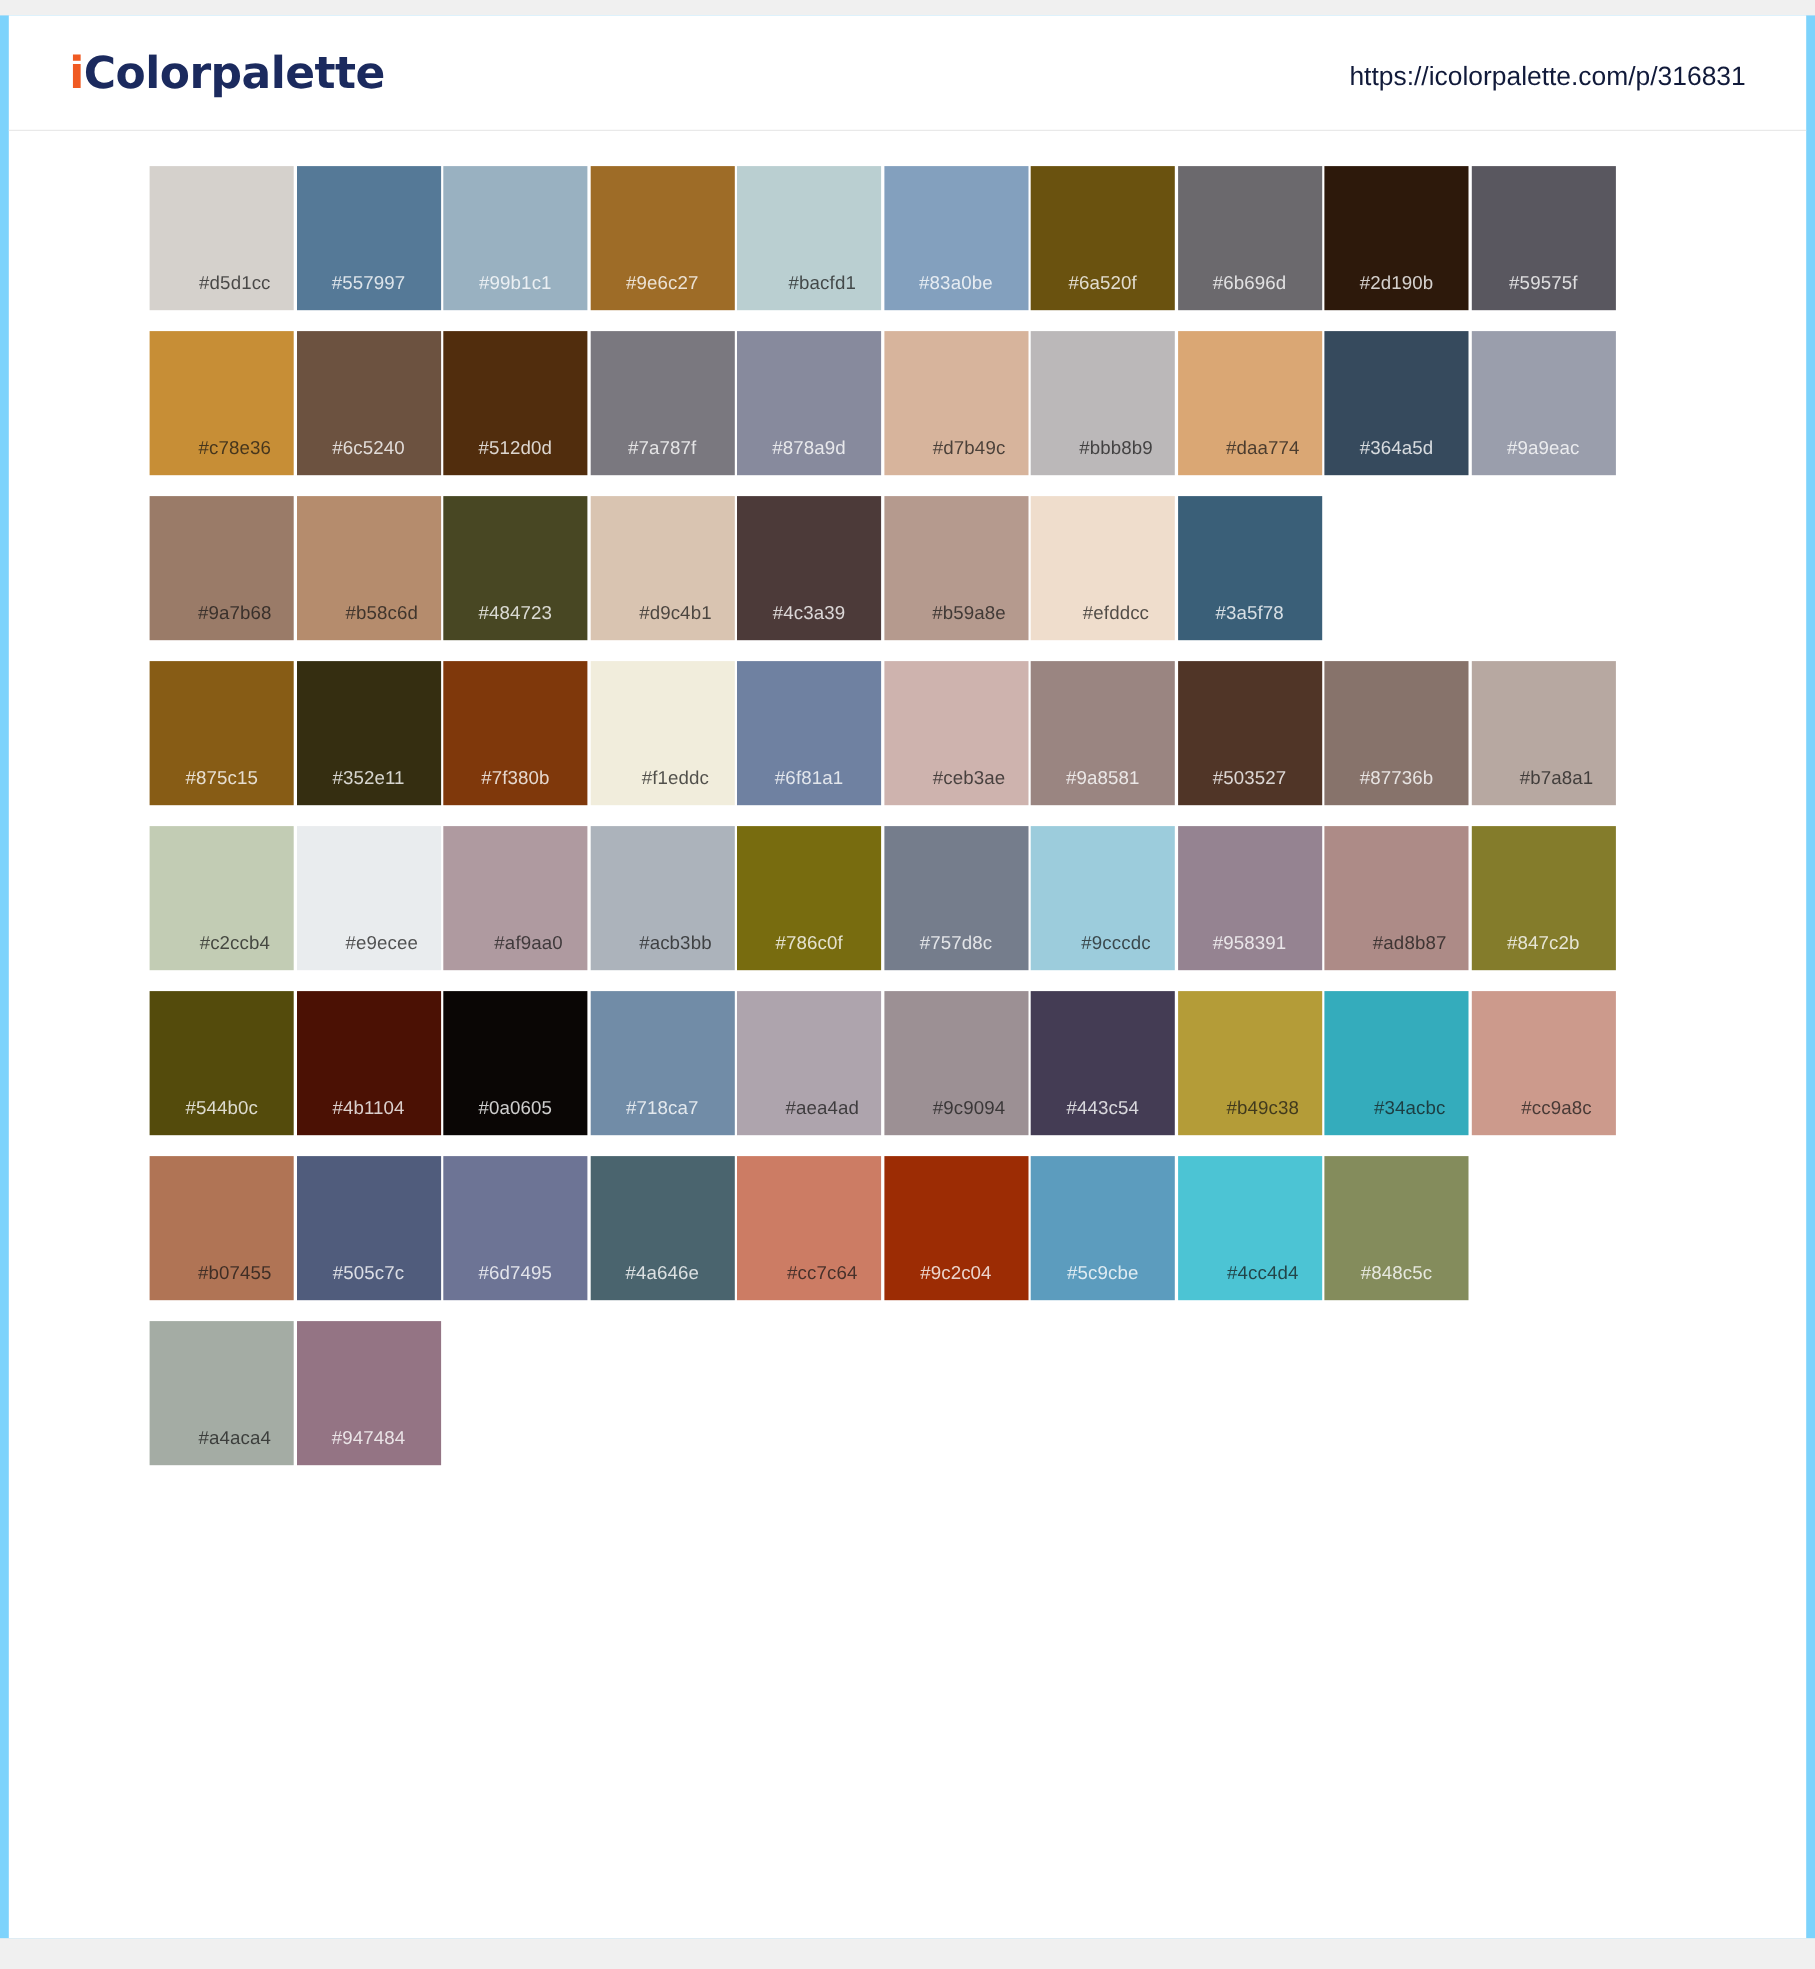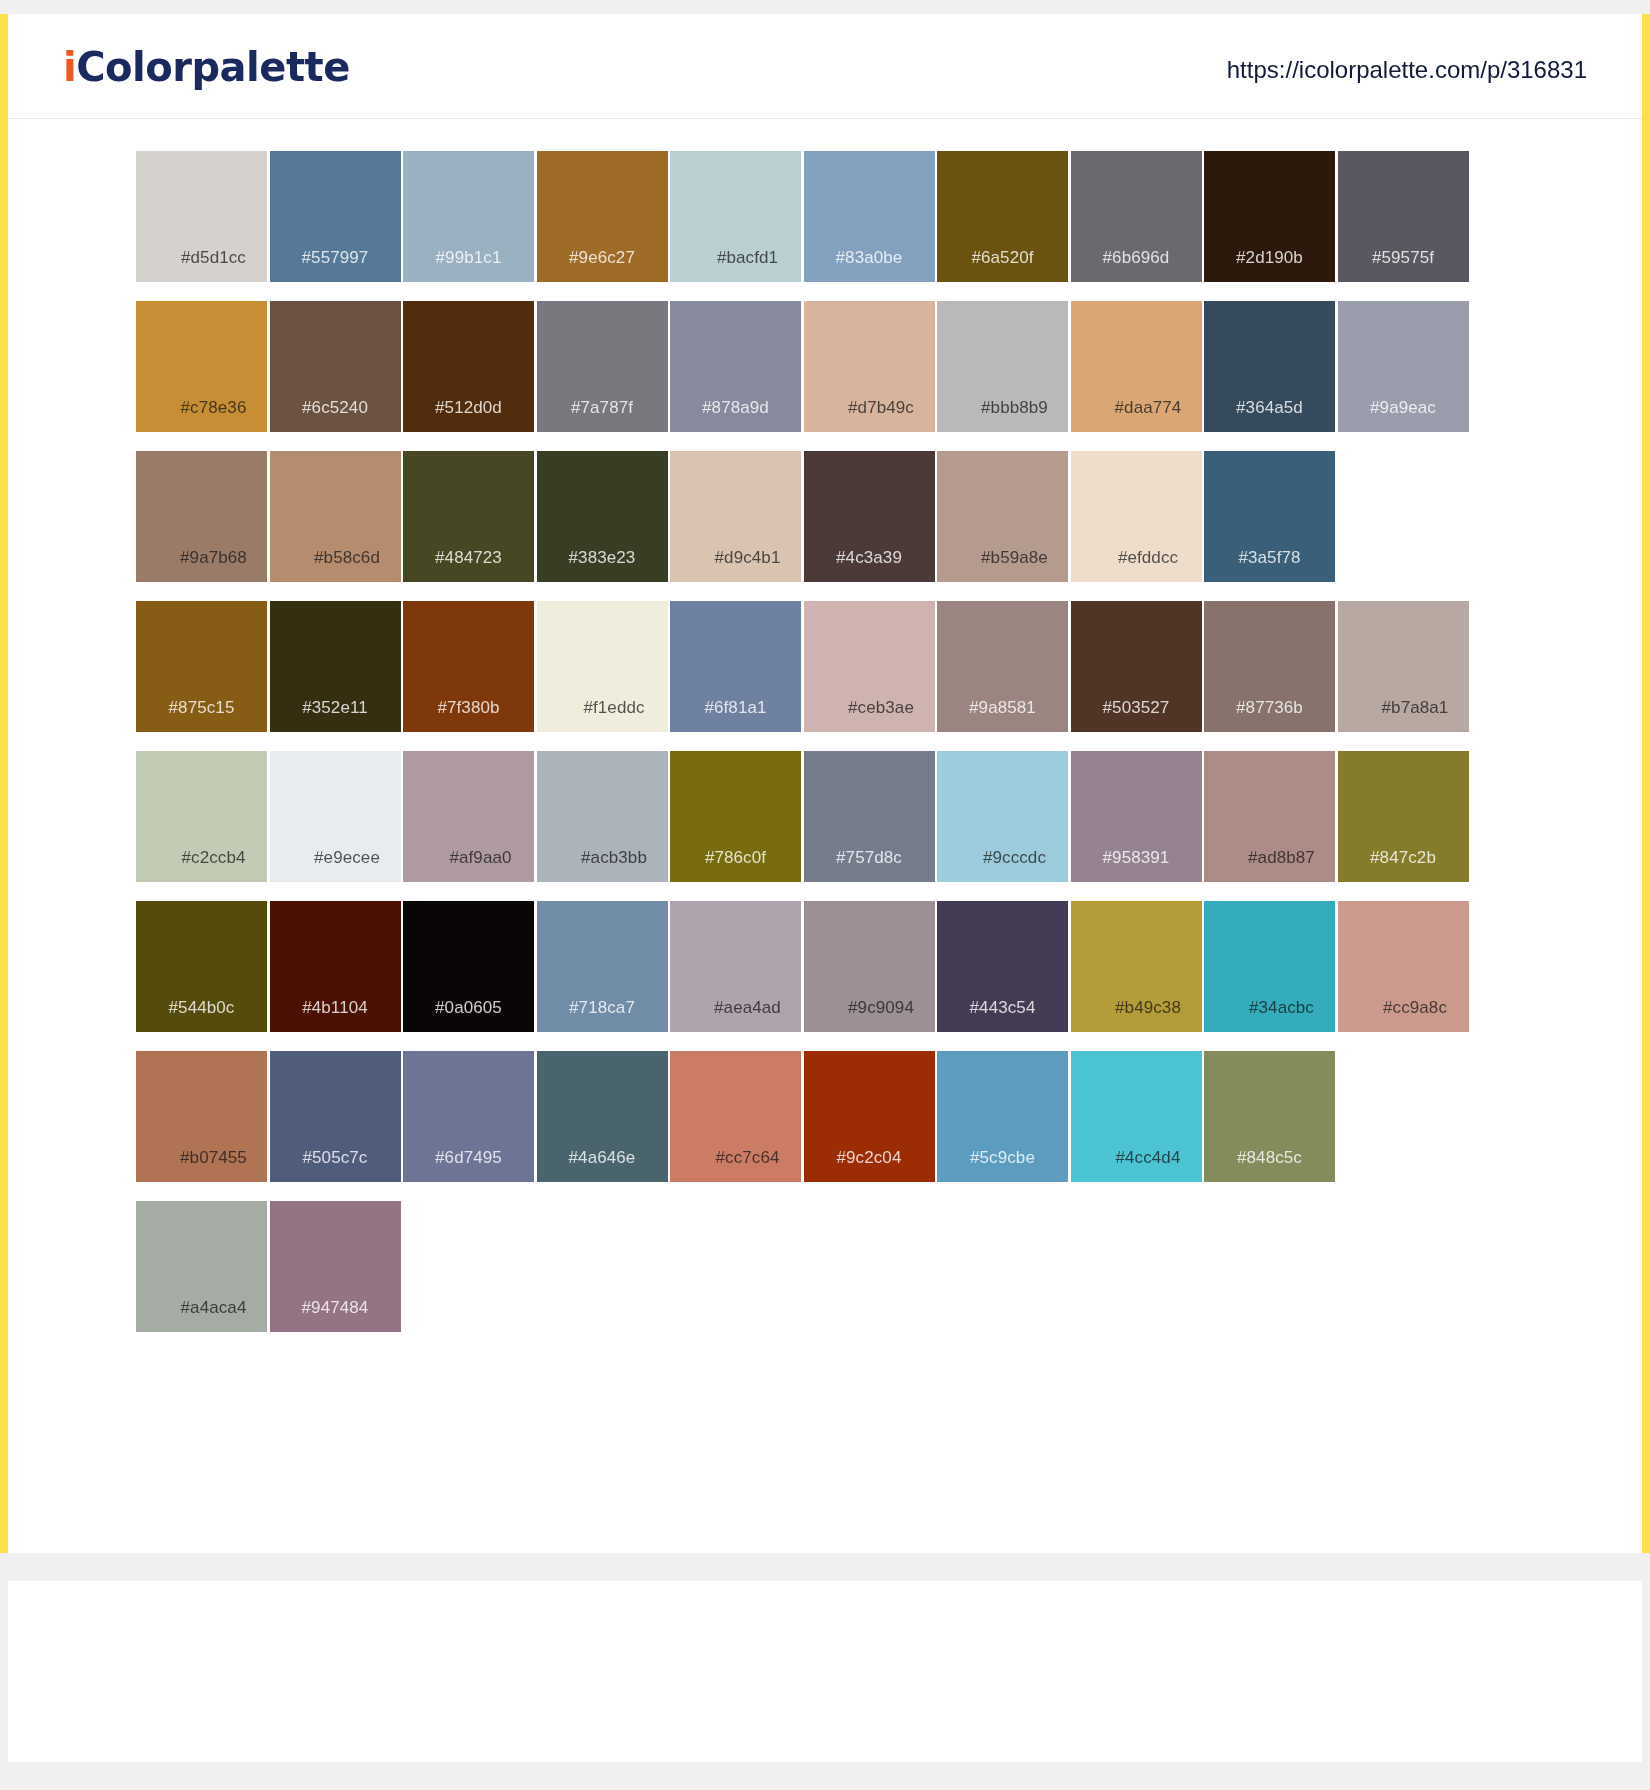--- a/index.html
+++ b/index.html
@@ -9,22 +9,22 @@
   body {
     width: 1650px;
     height: 1790px;
     background: #f0f0f0;
     font-family: "Liberation Sans", sans-serif;
     overflow: hidden;
   }
   #page {
     position: relative;
     width: 1650px;
-    height: 1581px;
-    background: #fde047;
+    height: 1790px;
+    background: #7dd3fc;
   }
   .topbar {
     position: absolute;
     top: 0; left: 0;
     width: 1650px;
     height: 14px;
     background: #f0f0f0;
   }
   .sheet {
     position: absolute;
@@ -203,23 +203,20 @@
         <div class="row">
           <div class="swatch" style="background: rgb(154, 123, 104);">
             <div class="hexlabel dark-text">#9a7b68</div>
           </div>
           <div class="swatch" style="background: rgb(181, 140, 109);">
             <div class="hexlabel dark-text">#b58c6d</div>
           </div>
           <div class="swatch" style="background: rgb(72, 71, 35);">
             <div class="hexlabel light-text">#484723</div>
           </div>
-          <div class="swatch" style="background: rgb(56, 62, 35);">
-            <div class="hexlabel light-text">#383e23</div>
-          </div>
           <div class="swatch" style="background: rgb(217, 196, 177);">
             <div class="hexlabel dark-text">#d9c4b1</div>
           </div>
           <div class="swatch" style="background: rgb(76, 58, 57);">
             <div class="hexlabel light-text">#4c3a39</div>
           </div>
           <div class="swatch" style="background: rgb(181, 154, 142);">
             <div class="hexlabel dark-text">#b59a8e</div>
           </div>
           <div class="swatch" style="background: rgb(239, 221, 204);">

